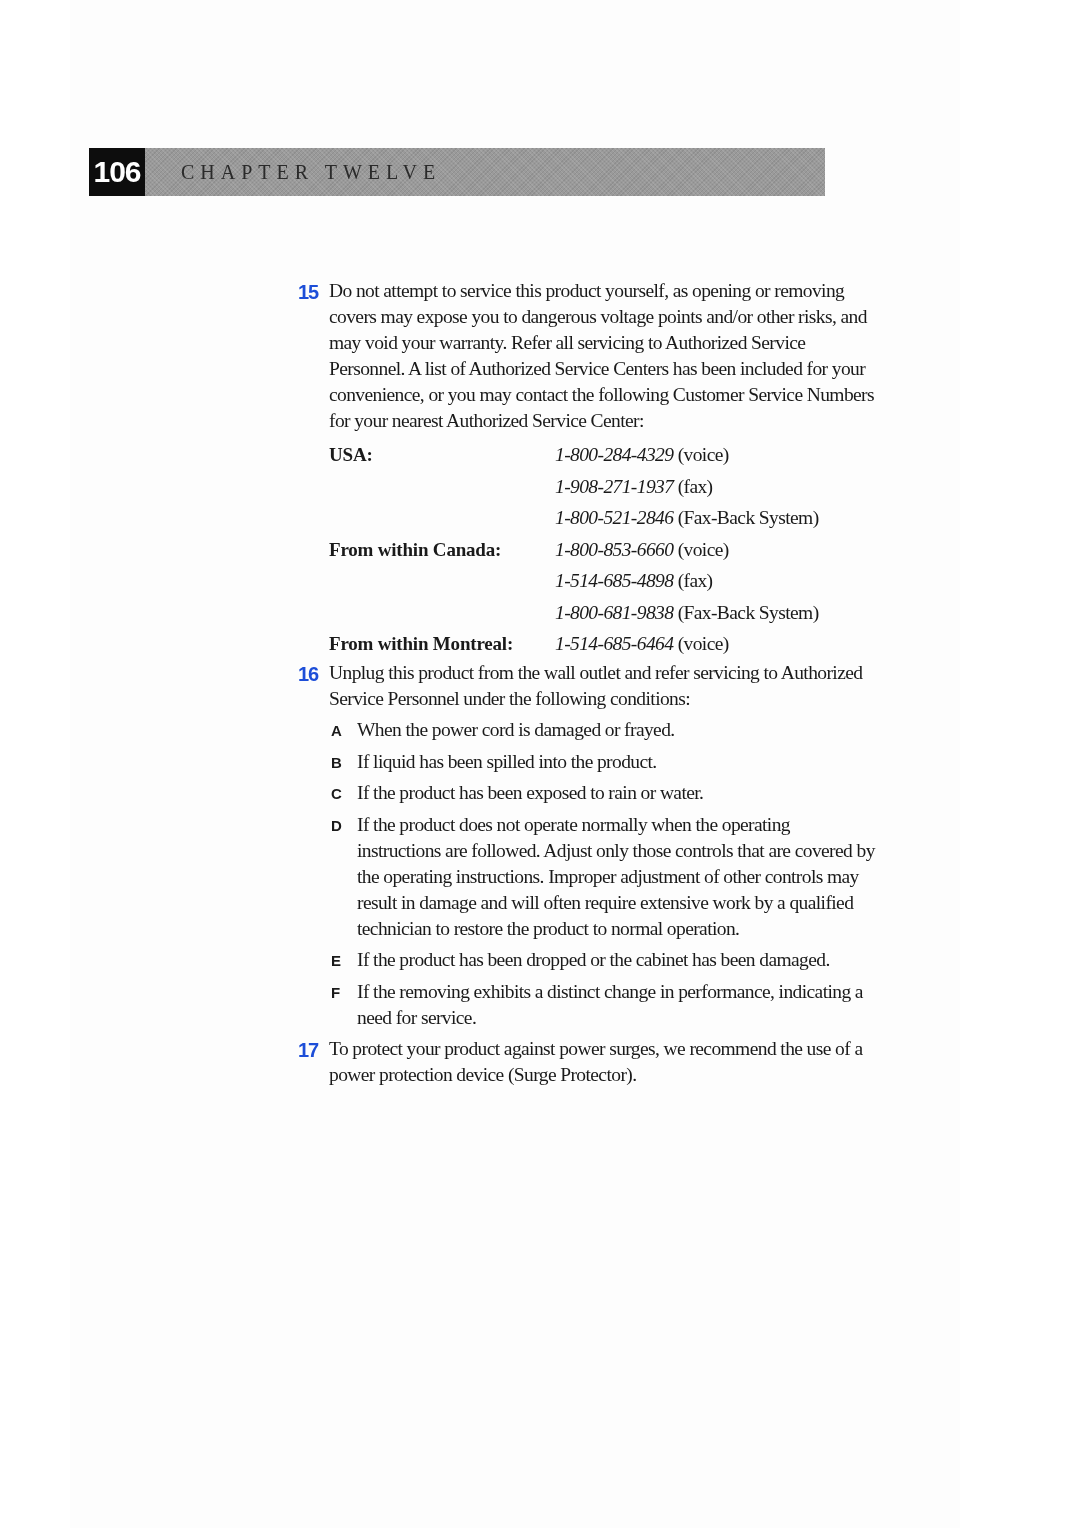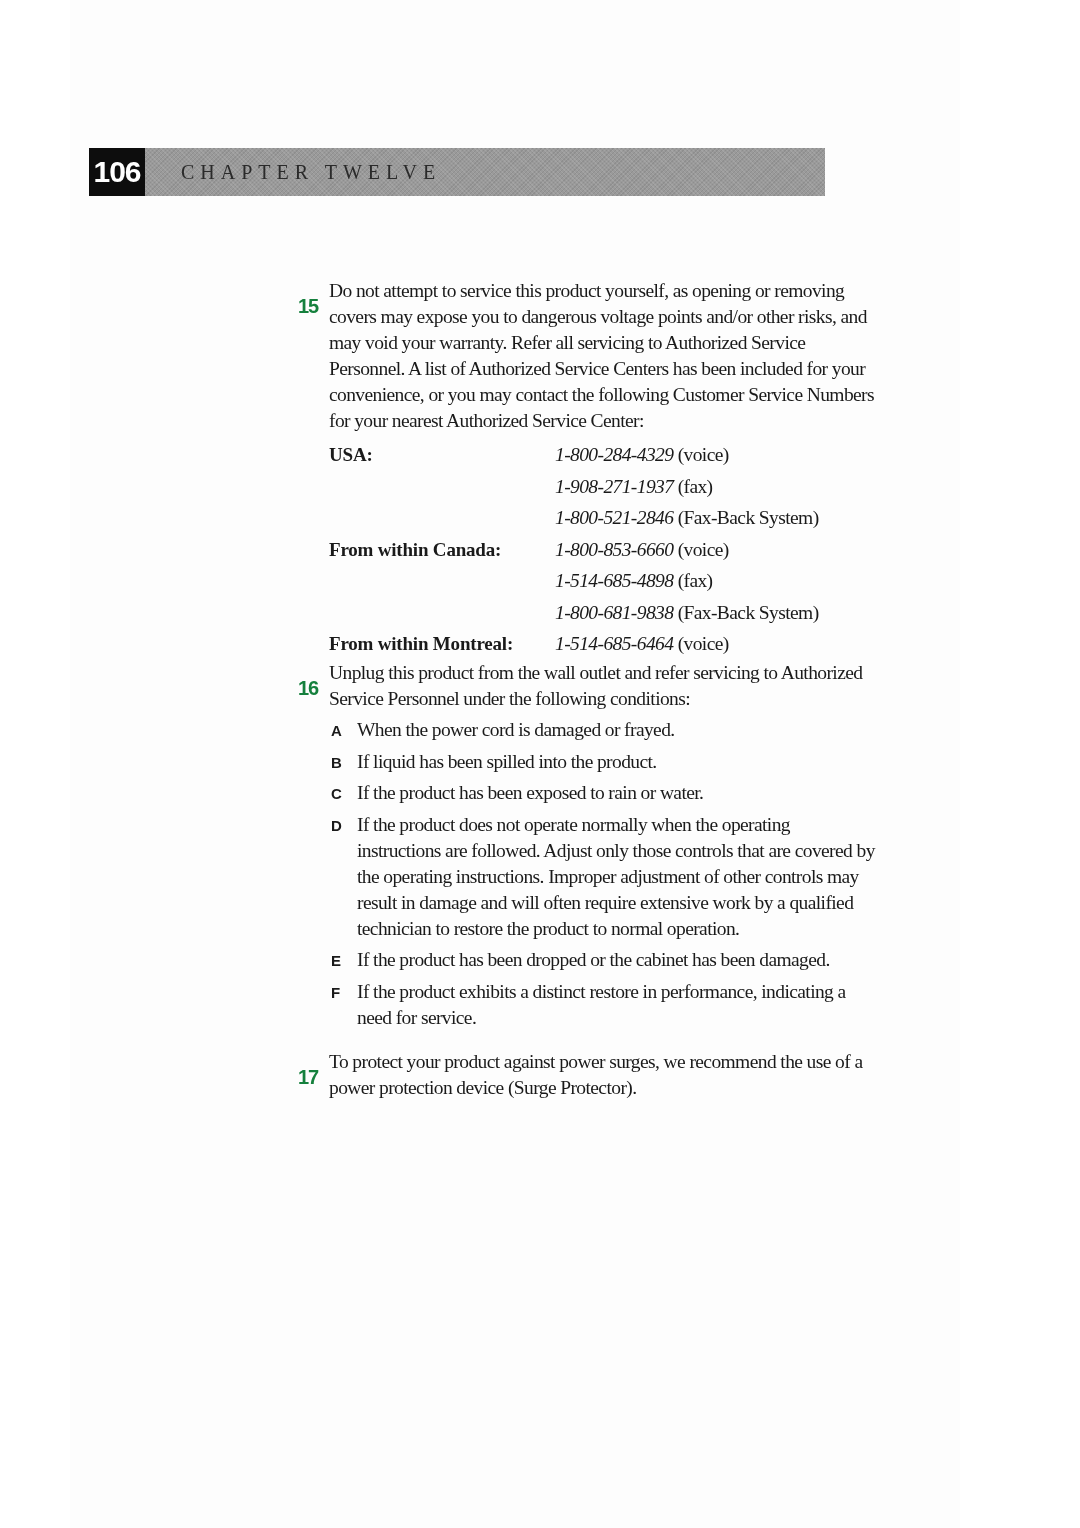--- a/index.html
+++ b/index.html
@@ -25,34 +25,34 @@
     .chapter {
       position: absolute; left: 92px; top: 0; height: 48px; line-height: 48px;
       font-family: "Liberation Serif", serif; font-size: 20px; letter-spacing: 6px; color: #2a2a2a;
     }
     .content {
       position: absolute; left: 298px; top: 278px; width: 580px;
       font-size: 19.5px; line-height: 26px; letter-spacing: -0.6px;
     }
     .item { position: relative; padding-left: 31px; }
     .num {
-      position: absolute; left: 0; top: 15px; font-family: "Liberation Sans", sans-serif;
-      font-weight: bold; font-size: 20px; letter-spacing: -1px; color: #15803d;
+      position: absolute; left: 0; top: 1px; font-family: "Liberation Sans", sans-serif;
+      font-weight: bold; font-size: 20px; letter-spacing: -1px; color: #1d4ed8;
     }
     .contacts { margin: 5px 0 0 31px; }
     .crow { display: flex; height: 31.5px; line-height: 31.5px; }
     .clabel { width: 226px; font-weight: bold; font-size: 19px; letter-spacing: -0.2px; }
     .cnum { font-style: italic; }
     .sub { position: relative; padding-left: 59px; margin-top: 5.5px; }
     .sub .letter {
       position: absolute; left: 33px; top: 1px; font-family: "Liberation Sans", sans-serif;
       font-weight: bold; font-size: 15px;
     }
     .item16 { margin-top: 0; }
-    .item17 { margin-top: 18px; }
+    .item17 { margin-top: 5px; }
   </style>
 </head>
 <body>
 
 <div class="page-edge"></div>
 
 <div class="banner">
   <div class="page-num">106</div>
   <div class="chapter">CHAPTER TWELVE</div>
 </div>
@@ -114,20 +114,20 @@
   <div class="sub">
     <span class="letter">D</span>
     <span>If the product does not operate normally when the operating instructions are followed. Adjust only those controls that are covered by the operating instructions. Improper adjustment of other controls may result in damage and will often require extensive work by a qualified technician to restore the product to normal operation.</span>
   </div>
   <div class="sub">
     <span class="letter">E</span>
     <span>If the product has been dropped or the cabinet has been damaged.</span>
   </div>
   <div class="sub">
     <span class="letter">F</span>
-    <span>If the product exhibits a distinct restore in performance, indicating a need for service.</span>
+    <span>If the removing exhibits a distinct change in performance, indicating a need for service.</span>
   </div>
 
   <div class="item item17">
     <span class="num">17</span>
     <span>To protect your product against power surges, we recommend the use of a power protection device (Surge Protector).</span>
   </div>
 </div>
 
 </body></html>

